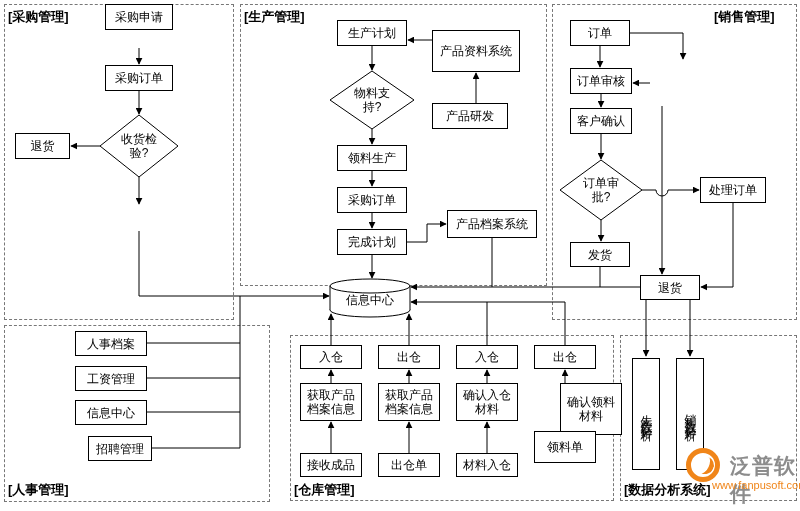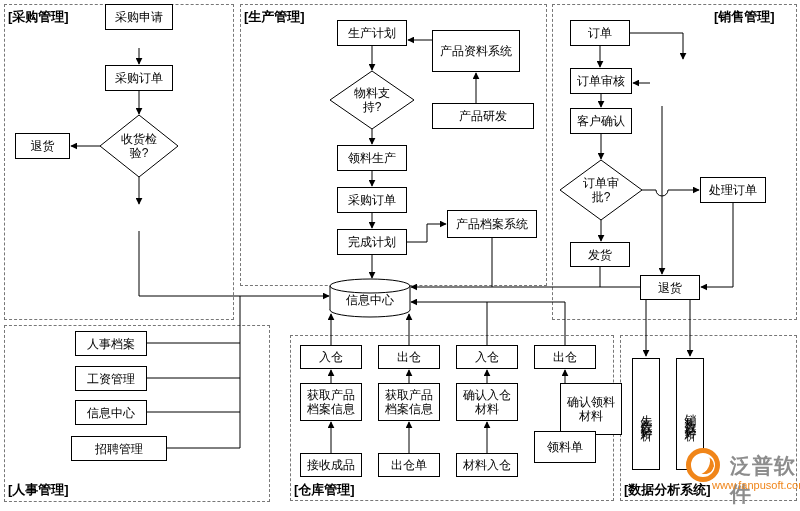--- a/index.html
+++ b/index.html
@@ -141,40 +141,40 @@
   </svg>
 
   <div class="node" style="left:105px;top:4px;width:68px;height:26px">采购申请</div>
   <div class="node" style="left:105px;top:65px;width:68px;height:26px">采购订单</div>
   <div class="dlabel" style="left:119px;top:132px;width:40px">收货检验?</div>
   <div class="node" style="left:15px;top:133px;width:55px;height:26px">退货</div>
 
   <div class="node" style="left:337px;top:20px;width:70px;height:26px">生产计划</div>
   <div class="node" style="left:432px;top:30px;width:88px;height:42px">产品资料系统</div>
   <div class="dlabel" style="left:352px;top:86px;width:40px">物料支持?</div>
-  <div class="node" style="left:432px;top:103px;width:102px;height:26px">产品研发</div>
+  <div class="node" style="left:432px;top:103px;width:76px;height:26px">产品研发</div>
   <div class="node" style="left:337px;top:145px;width:70px;height:26px">领料生产</div>
   <div class="node" style="left:337px;top:187px;width:70px;height:26px">采购订单</div>
   <div class="node" style="left:337px;top:229px;width:70px;height:26px">完成计划</div>
   <div class="node" style="left:447px;top:210px;width:90px;height:28px">产品档案系统</div>
 
   <div class="node" style="left:570px;top:20px;width:60px;height:26px">订单</div>
   <div class="node" style="left:570px;top:68px;width:62px;height:26px">订单审核</div>
   <div class="node" style="left:570px;top:108px;width:62px;height:26px">客户确认</div>
   <div class="dlabel" style="left:581px;top:176px;width:40px">订单审批?</div>
   <div class="node" style="left:700px;top:177px;width:66px;height:26px">处理订单</div>
   <div class="node" style="left:570px;top:242px;width:60px;height:25px">发货</div>
   <div class="node" style="left:640px;top:275px;width:60px;height:25px">退货</div>
 
   <div class="cyl-label" style="left:334px;top:292px;width:72px">信息中心</div>
 
   <div class="node" style="left:75px;top:331px;width:72px;height:25px">人事档案</div>
   <div class="node" style="left:75px;top:366px;width:72px;height:25px">工资管理</div>
   <div class="node" style="left:75px;top:400px;width:72px;height:25px">信息中心</div>
-  <div class="node" style="left:71px;top:436px;width:96px;height:25px">招聘管理</div>
+  <div class="node" style="left:88px;top:436px;width:64px;height:25px">招聘管理</div>
 
   <div class="node" style="left:300px;top:345px;width:62px;height:24px">入仓</div>
   <div class="node" style="left:378px;top:345px;width:62px;height:24px">出仓</div>
   <div class="node" style="left:456px;top:345px;width:62px;height:24px">入仓</div>
   <div class="node" style="left:534px;top:345px;width:62px;height:24px">出仓</div>
 
   <div class="node" style="left:300px;top:383px;width:62px;height:38px">获取产品档案信息</div>
   <div class="node" style="left:378px;top:383px;width:62px;height:38px">获取产品档案信息</div>
   <div class="node" style="left:456px;top:383px;width:62px;height:38px">确认入仓材料</div>
   <div class="node" style="left:560px;top:383px;width:62px;height:52px">确认领料材料</div>

